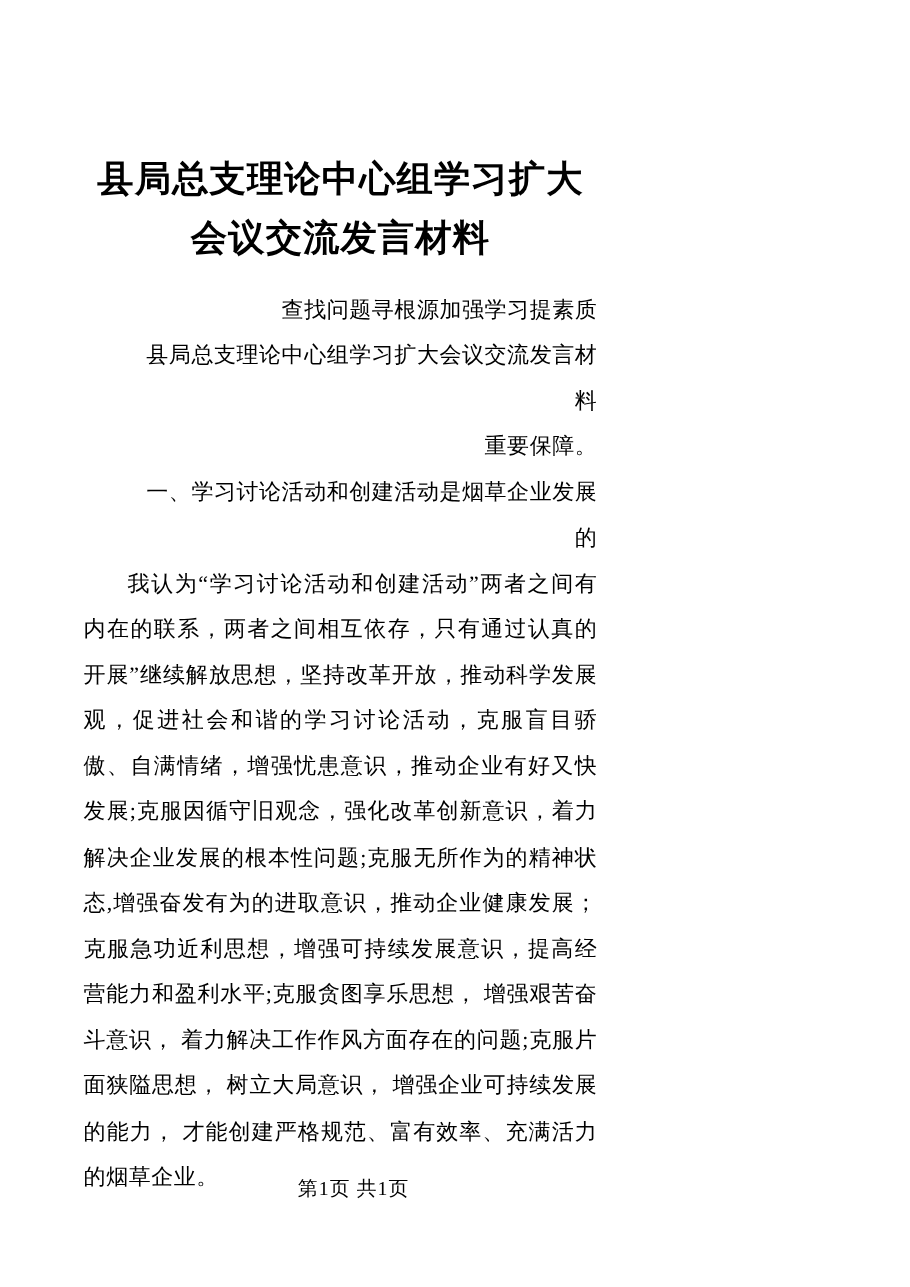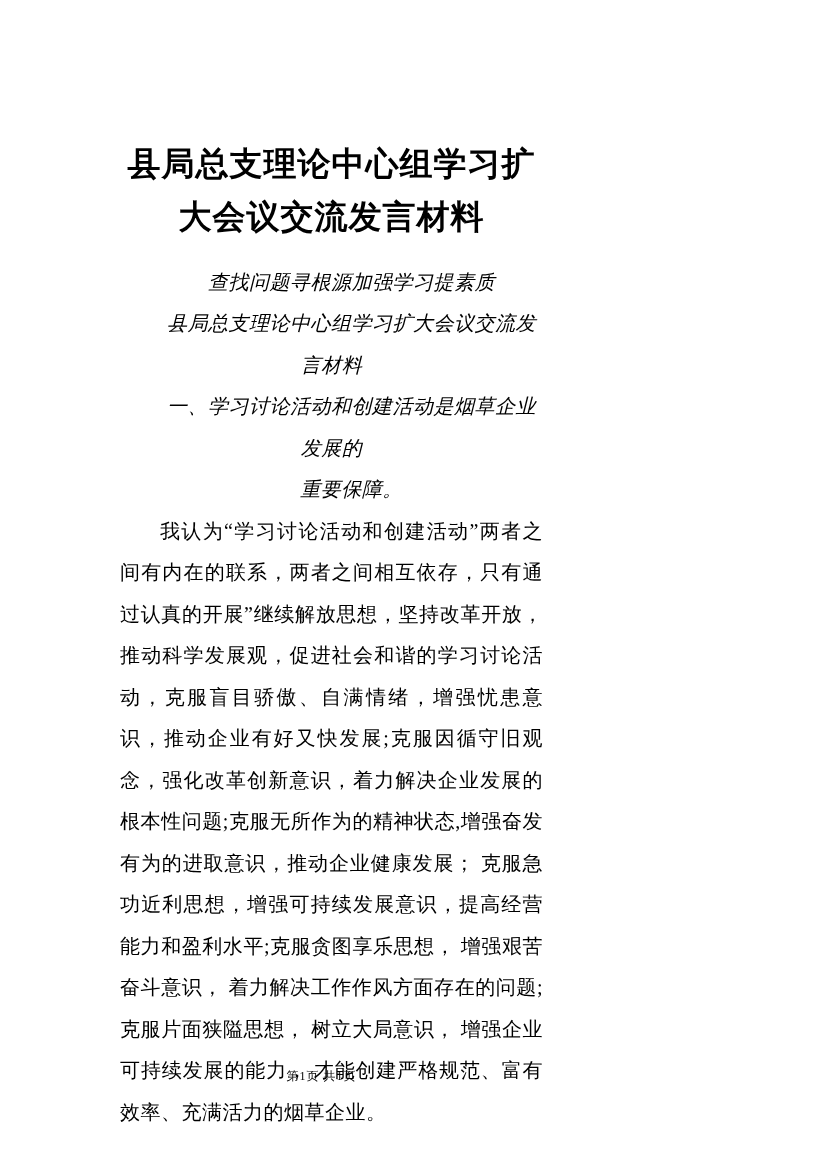--- a/index.html
+++ b/index.html
@@ -15,21 +15,21 @@
     position: relative;
     font-family: "Liberation Serif", "DejaVu Serif", serif;
     color: #000000;
     overflow: hidden;
   }
 
   .doc-page {
     width: 655px;
     height: 1170px;
     background: #ffffff;
-    padding: 138px 112px 0 120px;
+    padding: 138px 112px 0 76px;
     position: relative;
   }
 
   .doc-title {
     font-size: 33px;
     font-weight: bold;
     text-align: center;
     line-height: 1.6;
     letter-spacing: 1px;
     margin-bottom: 18px;
@@ -41,45 +41,44 @@
     line-height: 41.5px;
     text-indent: 2em;
     text-align: justify;
     text-justify: inter-ideograph;
     letter-spacing: 0.5px;
     color: #000000;
     margin: 0;
   }
 
   .doc-body p.short {
-    text-align: center;
-    font-style: italic;
+    text-align: right;
   }
 
   .page-footer {
     position: absolute;
     left: 0;
     right: 12px;
     top: 1068px;
     text-align: center;
-    font-size: 12px;
+    font-size: 18px;
     color: #000000;
     letter-spacing: 1px;
   }
 </style>
 </head>
 <body>
 
 <div class="doc-page">
 
   <h1 class="doc-title">县局总支理论中心组学习扩大会议交流发言材料</h1>
 
   <div class="doc-body">
     <p class="short">查找问题寻根源加强学习提素质</p>
     <p class="short">县局总支理论中心组学习扩大会议交流发言材料</p>
+    <p class="short">重要保障。</p>
     <p class="short">一、学习讨论活动和创建活动是烟草企业发展的</p>
-    <p class="short">重要保障。</p>
     <p>我认为“学习讨论活动和创建活动”两者之间有内在的联系，两者之间相互依存，只有通过认真的开展”继续解放思想，坚持改革开放，推动科学发展观，促进社会和谐的学习讨论活动，克服盲目骄傲、自满情绪，增强忧患意识，推动企业有好又快发展;克服因循守旧观念，强化改革创新意识，着力解决企业发展的根本性问题;克服无所作为的精神状态,增强奋发有为的进取意识，推动企业健康发展； 克服急功近利思想，增强可持续发展意识，提高经营能力和盈利水平;克服贪图享乐思想， 增强艰苦奋斗意识， 着力解决工作作风方面存在的问题;克服片面狭隘思想， 树立大局意识， 增强企业可持续发展的能力， 才能创建严格规范、富有效率、充满活力的烟草企业。</p>
   </div>
 
   <div class="page-footer">第1页 共1页</div>
 
 </div>
 
 </body></html>

